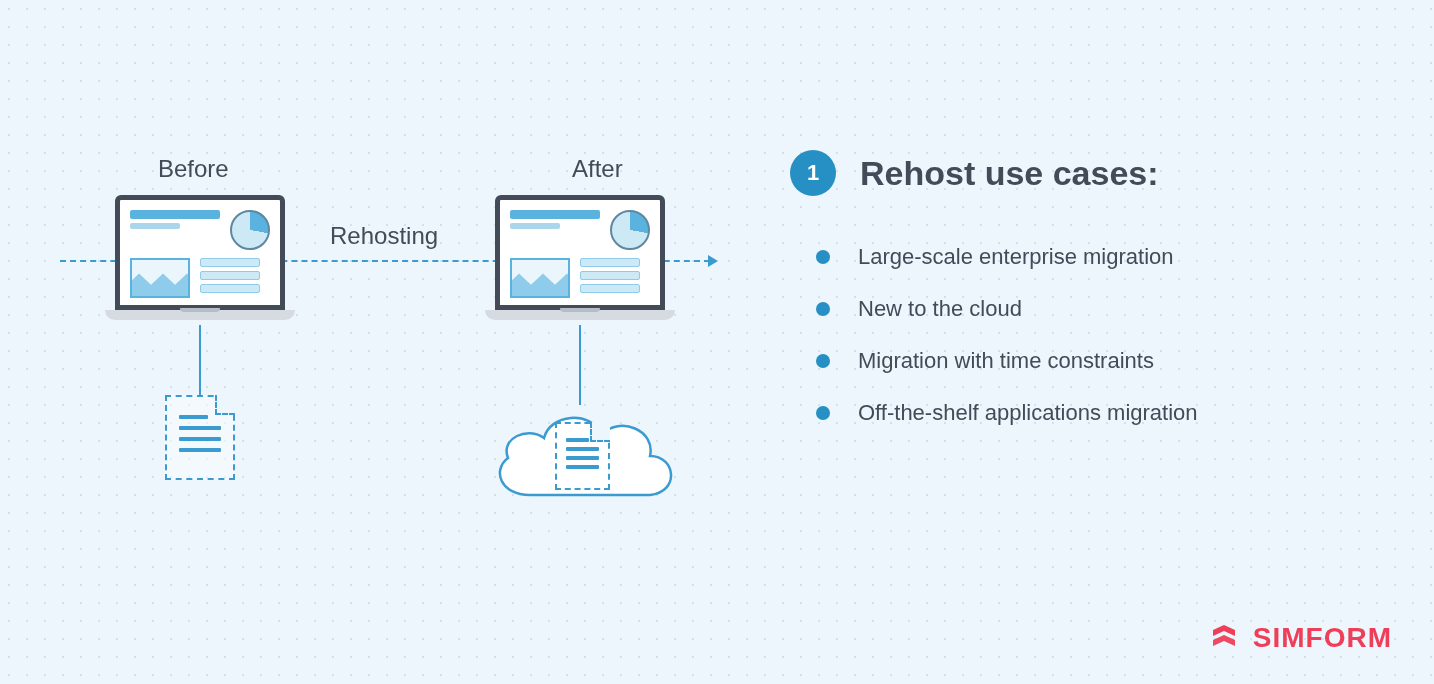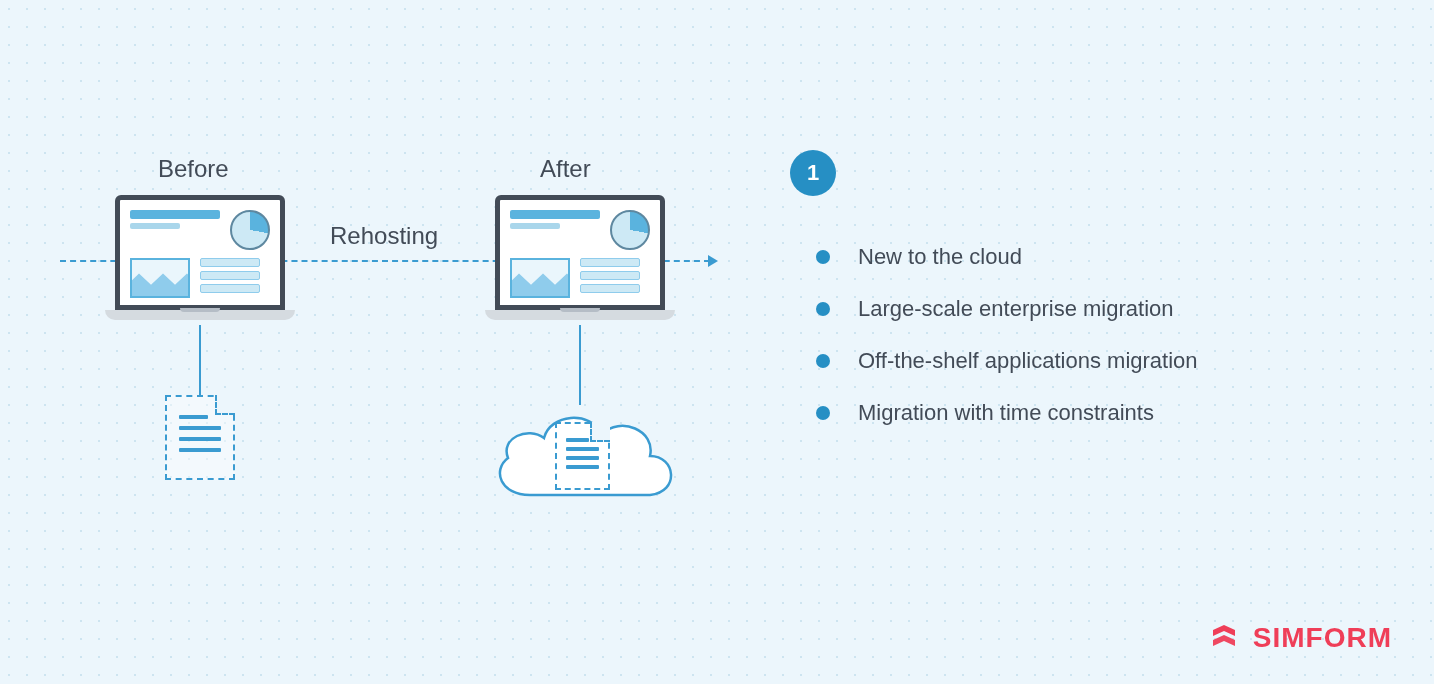--- a/index.html
+++ b/index.html
@@ -163,21 +163,21 @@
     }
     .brand-logo svg { width: 100%; height: 100%; }
   </style>
 </head>
 <body>
 
 <div class="arrow-line"></div>
 <div class="arrow-head"></div>
 
 <div class="label" style="left:158px; top:155px;">Before</div>
-<div class="label" style="left:540px; top:155px;text-align:center;">After</div>
+<div class="label" style="left:572px; top:155px;text-align:center;">After</div>
 <div class="label" style="left:330px; top:222px;text-align:center;">Rehosting</div>
 
 <div class="laptop" style="left:105px; top:195px;">
   <div class="screen">
     <div class="screen-row">
       <div class="lines">
         <div class="line thick"></div>
         <div class="line short"></div>
       </div>
       <div class="pie"></div>
@@ -238,37 +238,38 @@
 <div class="doc" style="left:555px; top:422px; width:55px; height:68px; padding:14px 9px 9px 9px; gap:5px;">
   <div class="docline"></div>
     <div class="docline"></div>
     <div class="docline"></div>
     <div class="docline"></div>
 </div>
 
 <div class="right-panel">
   <div class="heading-row">
     <div class="badge">1</div>
+    <div class="heading">Rehost use cases:</div>
   </div>
   <ul class="bullets">
     <li>
       <span class="dot"></span>
+      <span>Large-scale enterprise migration</span>
+    </li>
+    <li>
+      <span class="dot"></span>
       <span>New to the cloud</span>
     </li>
     <li>
       <span class="dot"></span>
-      <span>Large-scale enterprise migration</span>
+      <span>Migration with time constraints</span>
     </li>
     <li>
       <span class="dot"></span>
       <span>Off-the-shelf applications migration</span>
-    </li>
-    <li>
-      <span class="dot"></span>
-      <span>Migration with time constraints</span>
     </li>
   </ul>
 </div>
 
 <div class="brand">
   <span class="brand-logo">
     <svg viewBox="0 0 30 30">
       <path d="M4 7 L15 2 L26 7 L26 13 L15 8 L4 13 Z" fill="#ef3e58"></path>
       <path d="M4 17 L15 12 L26 17 L26 23 L15 18 L4 23 Z" fill="#ef3e58" opacity="0.95"></path>
     </svg>

